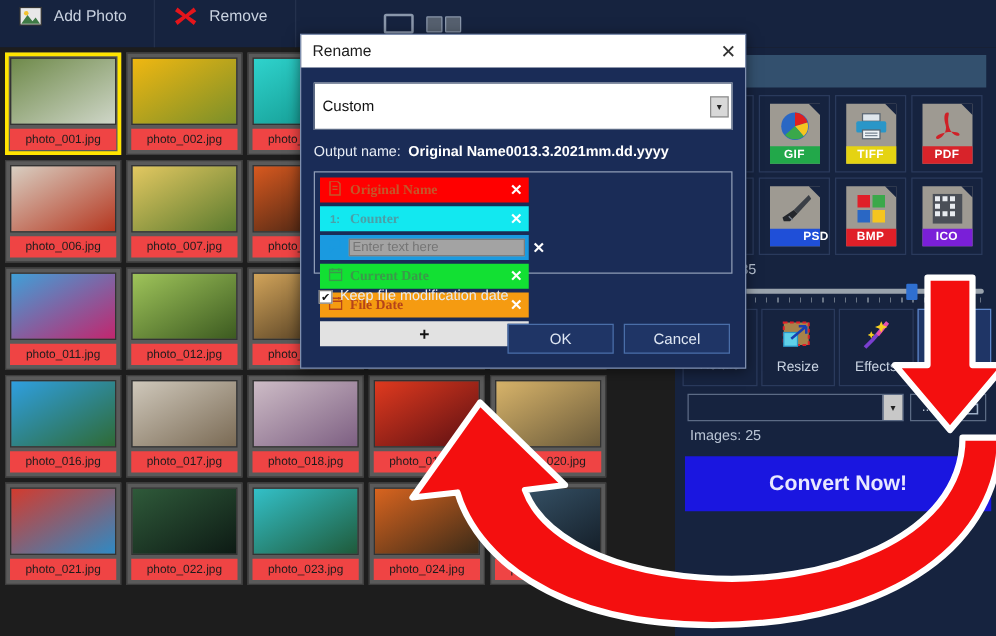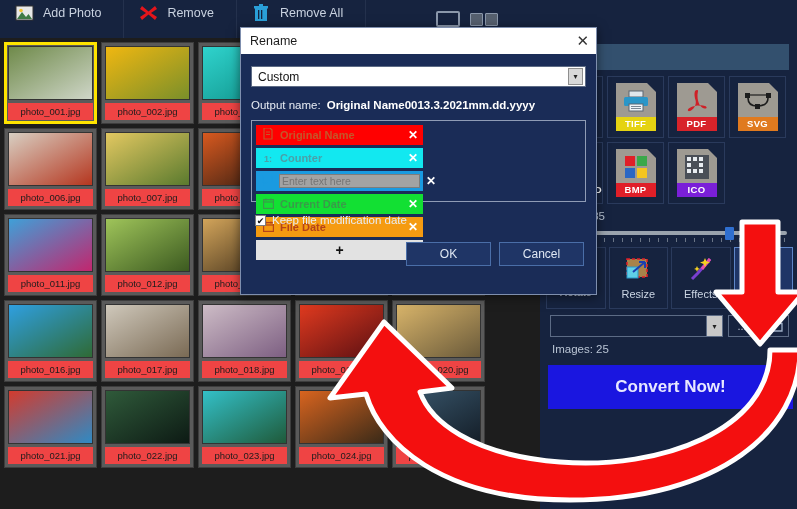--- a/index.html
+++ b/index.html
@@ -109,40 +109,40 @@
     background:#1a2c57; border:1px solid #7f8fae; z-index:40;
     box-shadow:0 2px 10px rgba(0,0,0,.5);
   }
   #dlg .bar {
     height:26px; background:#fff; display:flex; align-items:center;
     padding:0 7px 0 9px; color:#1d1d1d; font-size:12.5px;
   }
   #dlg .bar .t { flex:1; }
   #dlg .bar .x { font-size:15px; color:#333; }
   .combo {
-    margin:12px 10px 0 10px; height:21px; background:#fff; border:1px solid #5d6b85;
+    margin:12px 10px 0 10px; height:38px; background:#fff; border:1px solid #5d6b85;
     display:flex; align-items:center; color:#111; font-size:12px; padding-left:6px;
   }
   .combo .c { flex:1; }
   .combo .a { width:15px; height:17px; margin-right:2px; background:#d8d8d8;
     border:1px solid #8e8e8e; display:flex; align-items:center; justify-content:center;
     font-size:8px; color:#222; }
   .outname { margin:12px 10px 0 10px; color:#e7ecf4; font-size:11.5px; }
   .outname b { color:#fff; margin-left:6px; }
   .tagbox {
     margin:9px 10px 0 10px; height:82px; background:#1a2c57;
     border:1px solid #8f9cb6; padding:4px; display:flex; flex-wrap:wrap; gap:3px 4px;
     align-content:flex-start;
   }
   .tag-i {
     width:167px; height:20px; display:flex; align-items:center; gap:6px;
     padding:0 5px 0 6px; font-size:11px; font-weight:bold;
   }
   .tag-i .ti { width:12px; text-align:center; font-size:10px; }
-  .tag-i .tl { flex:1; }
+  .tag-i .tl { flex:1;font-family:Liberation Serif, serif; }
   .tag-i .tx { font-size:12px; font-weight:bold; }
   .tag-i input {
     flex:1; height:14px; border:1px solid #7d7d7d; background:#a3a3a3;
     font-size:10.5px; font-family:"Liberation Sans",sans-serif; padding:0 2px; color:#111;
   }
   .tag-add {
     width:167px; height:20px; background:#e2e2e2; color:#111;
     display:flex; align-items:center; justify-content:center; font-size:14px; font-weight:bold;
   }
   .keeprow { display:flex; align-items:center; gap:6px; margin:12px 0 0 14px; color:#e7ecf4; font-size:11.5px; }
@@ -170,32 +170,20 @@
     <span>Add Photo</span>
   </div>
   <div class="tb-btn">
     <span class="tb-ico">
       <svg width="19" height="18" viewBox="0 0 19 18">
           <path d="M3 2 L9.5 7.5 L16 2 L18 5 L12 9 L18 13 L16 16 L9.5 10.5 L3 16 L1 13 L7 9 L1 5 Z" fill="#e5151b"></path>
         </svg>
     </span>
     <span>Remove</span>
   </div>
-  <div class="tb-btn">
-    <span class="tb-ico">
-      <svg width="16" height="18" viewBox="0 0 16 18">
-          <rect x="2" y="4" width="12" height="13" fill="#2a9fd8"></rect>
-          <rect x="1" y="2" width="14" height="2.5" fill="#2a9fd8"></rect>
-          <rect x="6" y="0" width="4" height="2" fill="#2a9fd8"></rect>
-          <rect x="5" y="6" width="1.3" height="9" fill="#16233f"></rect>
-          <rect x="8" y="6" width="1.3" height="9" fill="#16233f"></rect>
-        </svg>
-    </span>
-    <span>Remove All</span>
-  </div>
   <div class="viewmodes">
     <div class="vm"></div>
     <div class="vm2">
         <i></i>
         <i></i>
       </div>
   </div>
 </div>
 
 <div id="grid">
@@ -307,20 +295,33 @@
       <div class="fmt">
         <div class="doc">
           <div class="glyph">
             <svg width="26" height="22">
               <rect x="1" y="1" width="24" height="20" fill="#b9c4cf" stroke="#6b7480"></rect>
               <circle cx="8" cy="7" r="2.5" fill="#e8a92a"></circle>
               <path d="M2 20 L9 10 L14 16 L18 12 L24 20 Z" fill="#3f7a46"></path>
             </svg>
           </div>
           <div class="tag" style="background: rgb(41, 168, 224);">PNG</div>
+        </div>
+      </div>
+      <div class="fmt">
+        <div class="doc">
+          <div class="glyph">
+            <svg width="24" height="24">
+              <circle cx="12" cy="12" r="11" fill="#2a67c4"></circle>
+              <path d="M12 12 L12 1 A11 11 0 0 1 22 9 Z" fill="#e01f1f"></path>
+              <path d="M12 12 L22 9 A11 11 0 0 1 19 20 Z" fill="#f5c51f"></path>
+              <path d="M12 12 L19 20 A11 11 0 0 1 4 19 Z" fill="#3aa84a"></path>
+            </svg>
+          </div>
+          <div class="tag" style="background: rgb(34, 168, 74);">GIF</div>
         </div>
       </div>
       <div class="fmt">
         <div class="doc">
           <div class="glyph">
             <svg width="26" height="22">
               <rect x="6" y="1" width="14" height="6" fill="#dfe6ec" stroke="#5a6672"></rect>
               <rect x="1" y="7" width="24" height="9" rx="1.5" fill="#2a96c8"></rect>
               <rect x="6" y="14" width="14" height="7" fill="#eef3f7" stroke="#5a6672"></rect>
               <rect x="8" y="16" width="10" height="1" fill="#7a8794"></rect>

